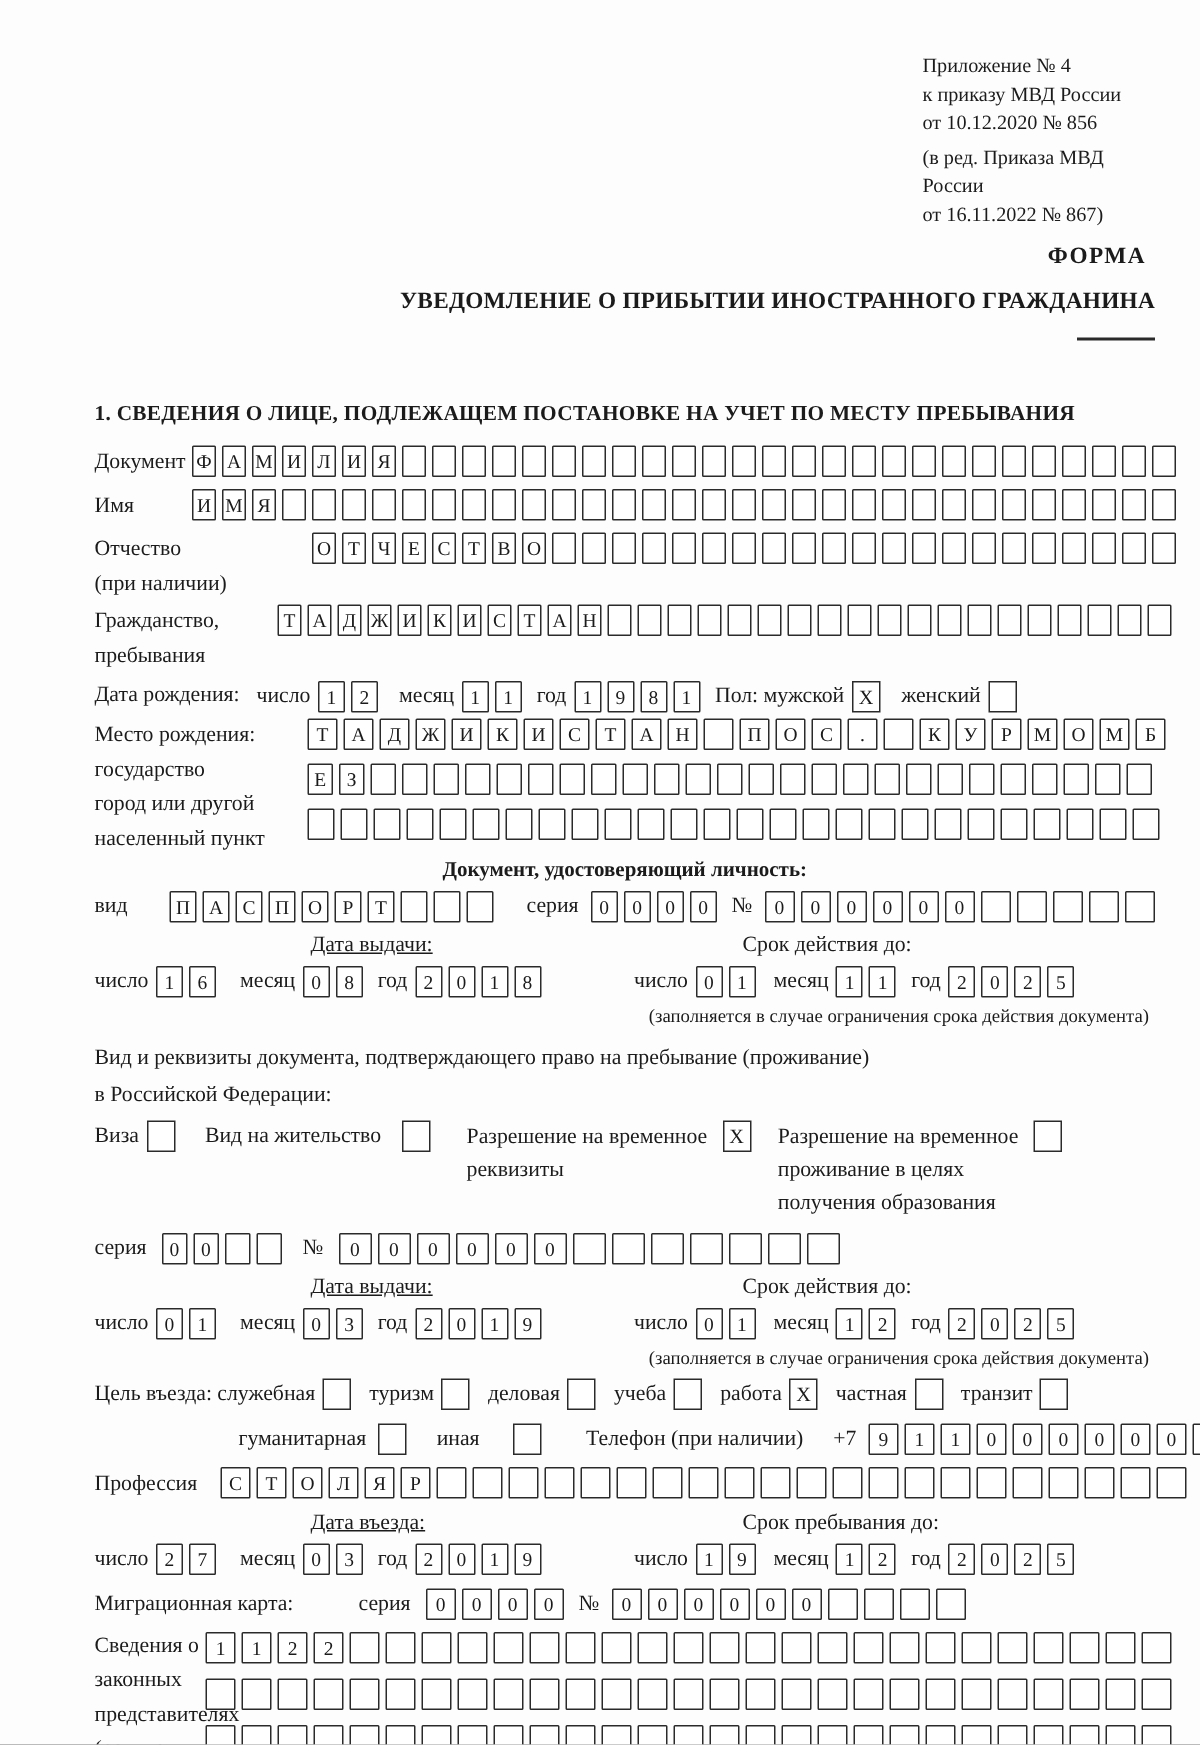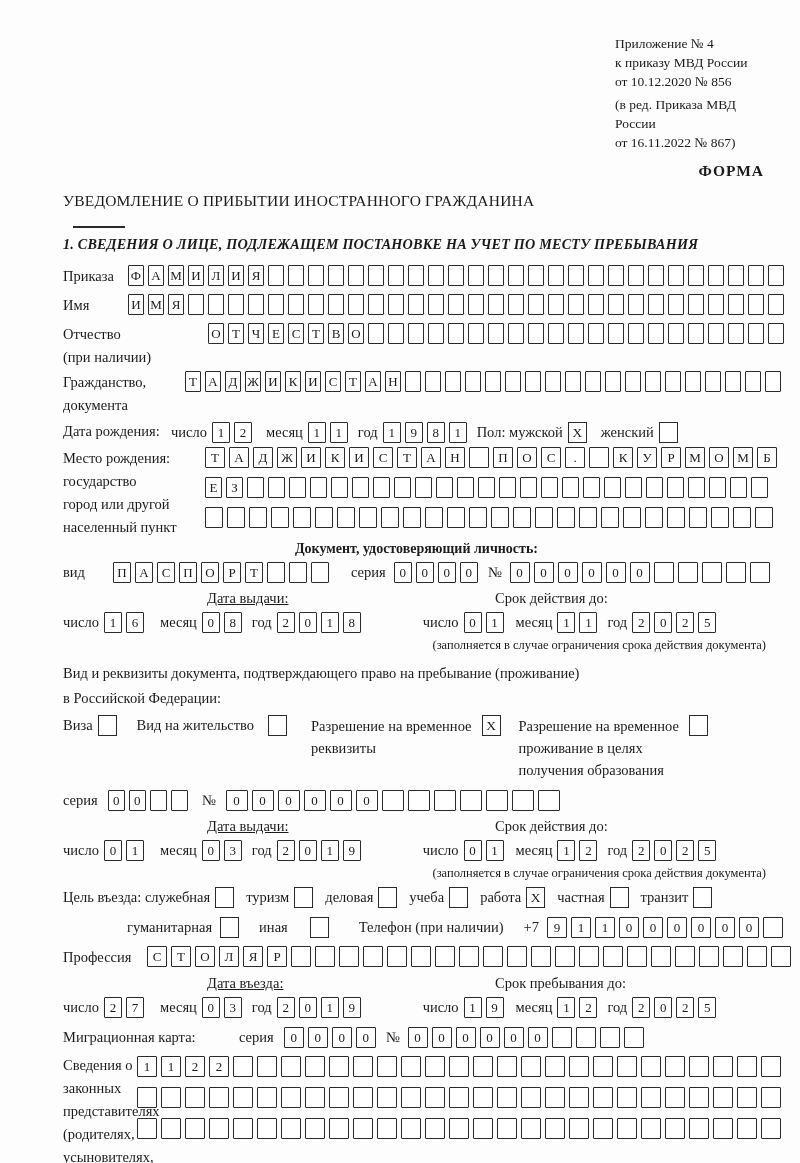--- a/index.html
+++ b/index.html
@@ -5,23 +5,23 @@
   html,body{margin:0;padding:0;background:#888;}
   .page{
     width:800px;height:1163px;background:#fdfdfd;color:#1b1b1b;
     font-family:"Liberation Serif","DejaVu Serif",serif;
     box-sizing:border-box;padding:34px 30px 0 63px;overflow:hidden;
     margin:0 auto;position:relative;
   }
   .hdr{margin-left:552px;font-size:13.5px;line-height:19px;}
   .hdr .gap{margin-top:4px;}
   .forma{text-align:right;padding-right:6px;font-weight:bold;font-size:15.5px;margin-top:10px;letter-spacing:1px;}
-  .title{text-align:left;font-weight:normal;font-size:15.5px;margin-top:10px;line-height:22px;letter-spacing:0.2px;}
+  .title{text-align:right;font-weight:bold;font-size:15.5px;margin-top:10px;line-height:22px;letter-spacing:0.2px;}
   .blank-line{display:inline-block;width:52px;border-bottom:2px solid #2a2a2a;height:12px;margin-left:10px;}
-  .sec{font-weight:bold;font-size:14.2px;margin-top:2px;white-space:nowrap;letter-spacing:0.2px;font-style:italic;}
+  .sec{font-weight:bold;font-size:14.2px;margin-top:34px;white-space:nowrap;letter-spacing:0.2px;}
   .row{display:flex;align-items:flex-start;margin-top:6px;}
   .lb{font-size:14.5px;line-height:23px;flex-shrink:0;}
   .cells{display:flex;gap:4px;flex-wrap:nowrap;}
   .cell{box-sizing:border-box;width:16px;height:21px;border:1.7px solid #2a2a2a;border-radius:1px;
         display:flex;align-items:center;justify-content:center;font-size:13px;flex-shrink:0;background:#fff;}
   .c17 .cell{width:17px}.c18 .cell{width:18px}.c20 .cell{width:20px}.c22 .cell{width:22px}
   .box{box-sizing:border-box;width:19px;height:21px;border:1.7px solid #2a2a2a;display:flex;align-items:center;
        justify-content:center;font-size:13.5px;flex-shrink:0;background:#fff;}
   .dg{display:flex;align-items:center;gap:5px;font-size:14.5px;flex-shrink:0;}
   .center-b{text-align:center;font-weight:bold;font-size:14px;margin-top:8px;}
@@ -48,21 +48,21 @@
   <div class="forma">ФОРМА</div>
 
   <div class="title">
     <div>УВЕДОМЛЕНИЕ О ПРИБЫТИИ ИНОСТРАННОГО ГРАЖДАНИНА</div>
     <div><span class="blank-line"></span></div>
   </div>
 
   <div class="sec">1. СВЕДЕНИЯ О ЛИЦЕ, ПОДЛЕЖАЩЕМ ПОСТАНОВКЕ НА УЧЕТ ПО МЕСТУ ПРЕБЫВАНИЯ</div>
 
   <div class="row" style="margin-top:12px">
-    <div class="lb" style="width:65px">Приказа</div>
+    <div class="lb" style="width:65px">Документ</div>
     <div class="cells">
         <div class="cell">Ф</div>
         <div class="cell">А</div>
         <div class="cell">М</div>
         <div class="cell">И</div>
         <div class="cell">Л</div>
         <div class="cell">И</div>
         <div class="cell">Я</div>
         <div class="cell"></div>
         <div class="cell"></div>
@@ -166,21 +166,21 @@
         <div class="cell"></div>
         <div class="cell"></div>
         <div class="cell"></div>
         <div class="cell"></div>
       </div>
   </div>
 
   <div class="row" style="margin-top:2px">
     <div class="lb" style="width:122px">
       <div>Гражданство,</div>
-      <div>документа</div>
+      <div>пребывания</div>
     </div>
     <div class="cells">
         <div class="cell">Т</div>
         <div class="cell">А</div>
         <div class="cell">Д</div>
         <div class="cell">Ж</div>
         <div class="cell">И</div>
         <div class="cell">К</div>
         <div class="cell">И</div>
         <div class="cell">С</div>
@@ -569,21 +569,21 @@
         <span>частная</span>
         <div class="box"></div>
       </div>
     <div class="dg" style="margin-left:12px">
         <span>транзит</span>
         <div class="box"></div>
       </div>
   </div>
 
   <div class="row" style="margin-top:8px;align-items:center">
-    <div class="dg" style="margin-left:64px;gap:8px">
+    <div class="dg" style="margin-left:96px;gap:8px">
         <span>гуманитарная</span>
         <div class="box"></div>
       </div>
     <div class="dg" style="margin-left:20px;gap:22px">
         <span>иная</span>
         <div class="box"></div>
       </div>
     <div class="lb" style="margin-left:30px">Телефон (при наличии)</div>
     <div class="lb" style="margin-left:20px;margin-right:8px">+7</div>
     <div class="cells c20">

